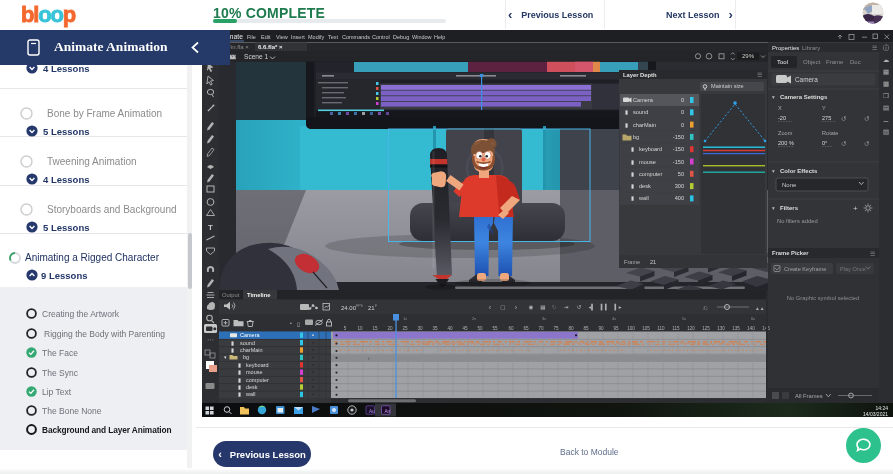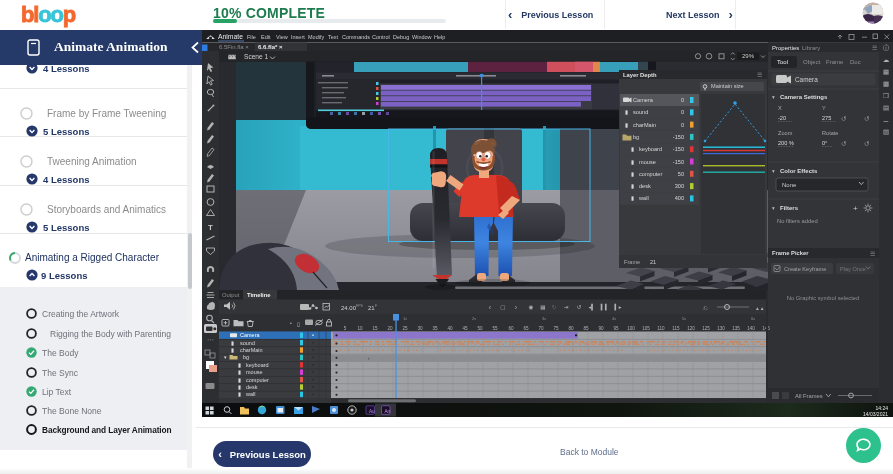--- a/index.html
+++ b/index.html
@@ -12,21 +12,21 @@
   #topbar{left:0;top:0;width:893px;height:30px;background:#fff;z-index:1;}
   #logo{left:21px;top:2px;font-weight:bold;font-size:22px;letter-spacing:-1.2px;color:#f4682e;-webkit-text-stroke:0.8px #f4682e;}
   #logo .t{color:#38c4d8;-webkit-text-stroke:0.8px #38c4d8;}
   #pctext{left:213px;top:5px;font-size:14px;font-weight:bold;color:#1d7b4e;letter-spacing:.2px;}
   #ptrack{left:213px;top:19px;width:233px;height:4px;border-radius:2px;background:#e7ebee;}
   #pfill{left:213px;top:19px;width:24px;height:4px;border-radius:2px;background:#27a164;}
   .tdiv{top:0;width:1px;height:29px;background:#ededed;}
   .navbtn{top:0;height:29px;display:flex;align-items:center;font-size:9px;font-weight:bold;color:#233862;}
   .chev{font-size:13px;font-weight:bold;color:#233862;}
   
-  #sidehead{left:0;top:30px;width:202px;height:35px;background:#253a68;z-index:20;}
+  #sidehead{left:0;top:30px;width:230px;height:35px;background:#253a68;z-index:20;}
   #sidehead .title{position:absolute;left:54px;top:9px;color:#fff;font-family:"Liberation Serif",serif;
       font-weight:bold;font-size:13.5px;}
   #sidebody{left:0;top:65px;width:192px;height:409px;background:#fff;z-index:19;}
   #sublist{left:0;top:287px;width:192px;height:163px;background:#edeff2;z-index:19;}
   .modtitle{position:absolute;font-size:10px;color:#8b8b8b;}
   .lesscount{position:absolute;font-size:9.5px;font-weight:bold;color:#223768;}
   .sdiv{position:absolute;left:0;width:192px;height:1px;background:#e7e7e7;}
   .subtxt{position:absolute;font-size:8.5px;color:#70707a;}
   
   #botline{left:196px;top:427px;width:697px;height:1px;background:#e9e9e9;z-index:25;}
@@ -88,21 +88,21 @@
   <svg class="abs" style="left:26px;top:62px" width="12" height="12">
       <circle cx="6" cy="6" r="5.6" fill="#24386b"></circle>
       <path d="M3.6 5 L6 7.4 L8.4 5" stroke="#fff" stroke-width="1.4" fill="none"></path>
     </svg>
   <div class="lesscount" style="left:43px;top:63px">4 Lessons</div>
   <div class="sdiv" style="top:88px"></div>
 
   <svg class="abs" style="left:20px;top:107px" width="13" height="13">
       <circle cx="6.5" cy="6.5" r="5.5" fill="none" stroke="#cdcdcd" stroke-width="1.4"></circle>
     </svg>
-  <div class="modtitle" style="left:47px;top:108px">Frame by Frame Tweening</div>
+  <div class="modtitle" style="left:47px;top:108px">Bone by Frame Animation</div>
   <svg class="abs" style="left:26px;top:125px" width="12" height="12">
       <circle cx="6" cy="6" r="5.6" fill="#24386b"></circle>
       <path d="M3.6 5 L6 7.4 L8.4 5" stroke="#fff" stroke-width="1.4" fill="none"></path>
     </svg>
   <div class="lesscount" style="left:43px;top:126px">5 Lessons</div>
   <div class="sdiv" style="top:136px"></div>
 
   <svg class="abs" style="left:20px;top:155px" width="13" height="13">
       <circle cx="6.5" cy="6.5" r="5.5" fill="none" stroke="#cdcdcd" stroke-width="1.4"></circle>
     </svg>
@@ -110,21 +110,21 @@
   <svg class="abs" style="left:26px;top:173px" width="12" height="12">
       <circle cx="6" cy="6" r="5.6" fill="#24386b"></circle>
       <path d="M3.6 5 L6 7.4 L8.4 5" stroke="#fff" stroke-width="1.4" fill="none"></path>
     </svg>
   <div class="lesscount" style="left:43px;top:174px">4 Lessons</div>
   <div class="sdiv" style="top:185px"></div>
 
   <svg class="abs" style="left:20px;top:203px" width="13" height="13">
       <circle cx="6.5" cy="6.5" r="5.5" fill="none" stroke="#cdcdcd" stroke-width="1.4"></circle>
     </svg>
-  <div class="modtitle" style="left:47px;top:204px">Storyboards and Animatics</div>
+  <div class="modtitle" style="left:47px;top:204px">Storyboards and Background</div>
   <svg class="abs" style="left:26px;top:221px" width="12" height="12">
       <circle cx="6" cy="6" r="5.6" fill="#24386b"></circle>
       <path d="M3.6 5 L6 7.4 L8.4 5" stroke="#fff" stroke-width="1.4" fill="none"></path>
     </svg>
   <div class="lesscount" style="left:43px;top:222px">5 Lessons</div>
   <div class="sdiv" style="top:233px"></div>
 
   <svg class="abs" style="left:9px;top:252px" width="12" height="12">
       <circle cx="6" cy="6" r="5" fill="none" stroke="#d4d8dd" stroke-width="1.8"></circle>
       <path d="M6 1 A5 5 0 0 0 1.7 8.5" fill="none" stroke="#3da56b" stroke-width="1.8"></path>
@@ -136,26 +136,26 @@
     </svg>
   <div class="lesscount" style="left:41px;top:270px">9 Lessons</div>
 
   <svg class="abs" style="left:26px;top:308px" width="11" height="11">
       <circle cx="5.5" cy="5.5" r="4.4" fill="none" stroke="#23232b" stroke-width="1.8"></circle>
     </svg>
   <div class="subtxt" style="left:42px;top:309px">Creating the Artwork</div>
   <svg class="abs" style="left:26px;top:328px" width="11" height="11">
       <circle cx="5.5" cy="5.5" r="4.4" fill="none" stroke="#23232b" stroke-width="1.8"></circle>
     </svg>
-  <div class="subtxt" style="left:50px;top:329px">Rigging the Body with Parenting</div>
+  <div class="subtxt" style="left:44px;top:329px">Rigging the Body with Parenting</div>
   <svg class="abs" style="left:26px;top:347px" width="11" height="11">
       <circle cx="5.5" cy="5.5" r="5.2" fill="#35a873"></circle>
       <path d="M3 5.6 L4.8 7.4 L8 3.8" stroke="#fff" stroke-width="1.3" fill="none"></path>
     </svg>
-  <div class="subtxt" style="left:42px;top:348px">The Body</div>
+  <div class="subtxt" style="left:42px;top:348px">The Face</div>
   <svg class="abs" style="left:26px;top:367px" width="11" height="11">
       <circle cx="5.5" cy="5.5" r="4.4" fill="none" stroke="#23232b" stroke-width="1.8"></circle>
     </svg>
   <div class="subtxt" style="left:42px;top:368px">The Sync</div>
   <svg class="abs" style="left:26px;top:386px" width="11" height="11">
       <circle cx="5.5" cy="5.5" r="5.2" fill="#35a873"></circle>
       <path d="M3 5.6 L4.8 7.4 L8 3.8" stroke="#fff" stroke-width="1.3" fill="none"></path>
     </svg>
   <div class="subtxt" style="left:42px;top:387px">Lip Text</div>
   <svg class="abs" style="left:26px;top:405px" width="11" height="11">

